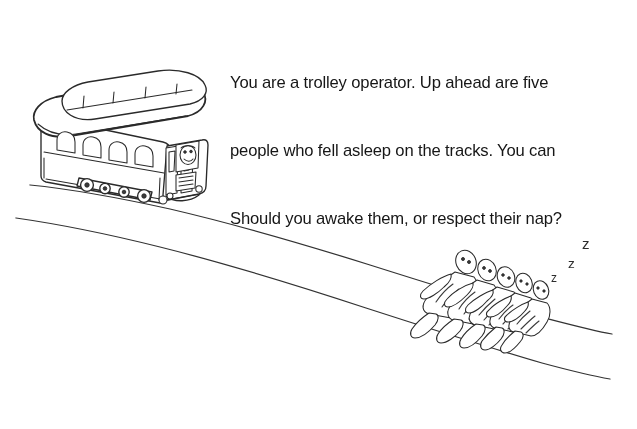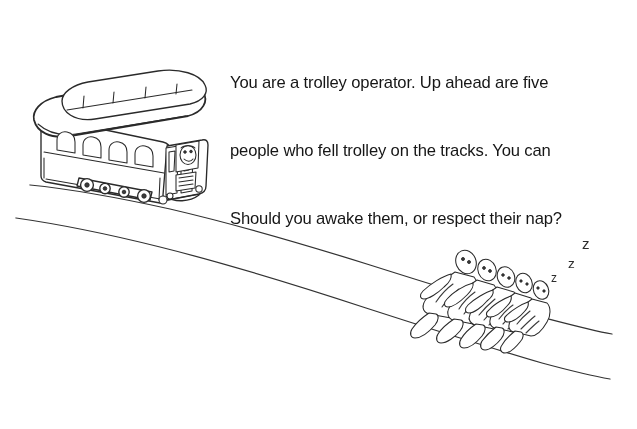--- a/index.html
+++ b/index.html
@@ -258,21 +258,21 @@
         <path class="ink ink-thin ink-fill-white" d="M515,331 C510,335 505,340 502,345 C499,349 501,353 505,353
                  C510,353 516,347 520,342 C524,338 524,333 521,332 Z"></path>
         <path class="ink ink-thin ink-fill-white" d="M528,302 C522,304 512,310 507,315 C503,318 504,322 508,322
                  C513,322 520,317 524,312 C527,309 529,305 528,302 Z"></path>
       </g>
     </g>
   </svg>
 
   <div id="caption-block">
     <span class="caption-line">You are a trolley operator. Up ahead are five</span>
-    <span class="caption-line">people who fell trolley on the tracks. You can</span>
+    <span class="caption-line">people who fell asleep on the tracks. You can</span>
     <span class="caption-line">Should you awake them, or respect their nap?</span>
   </div>
 
   <div id="zzz-group">
     <span class="zzz" id="zzz-small">z</span>
     <span class="zzz" id="zzz-mid">z</span>
     <span class="zzz" id="zzz-large">z</span>
   </div>
 
 </div>

